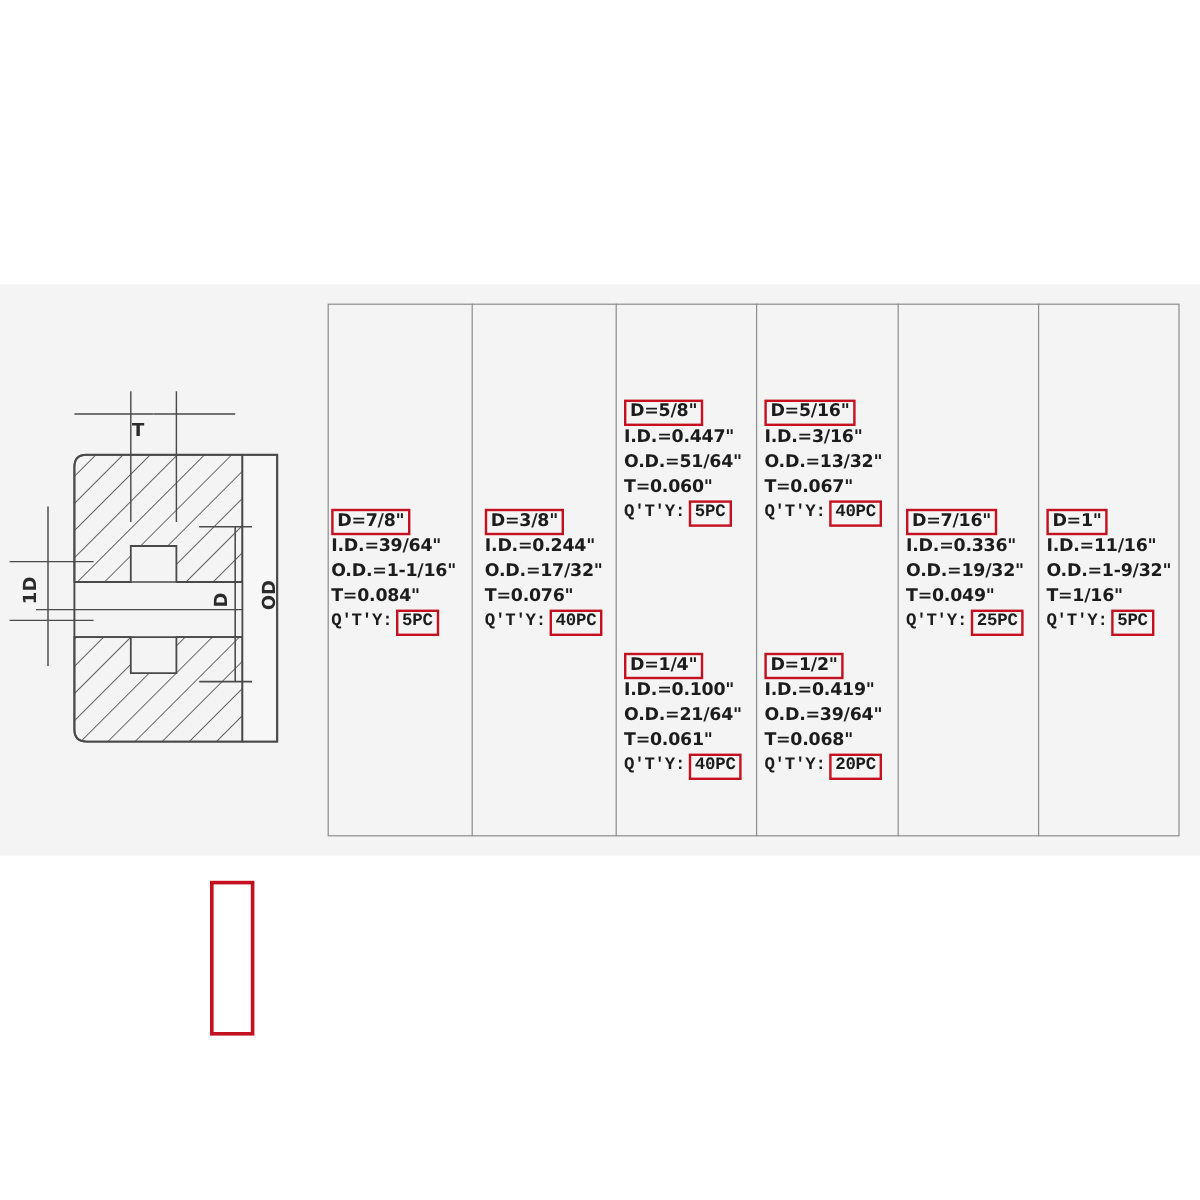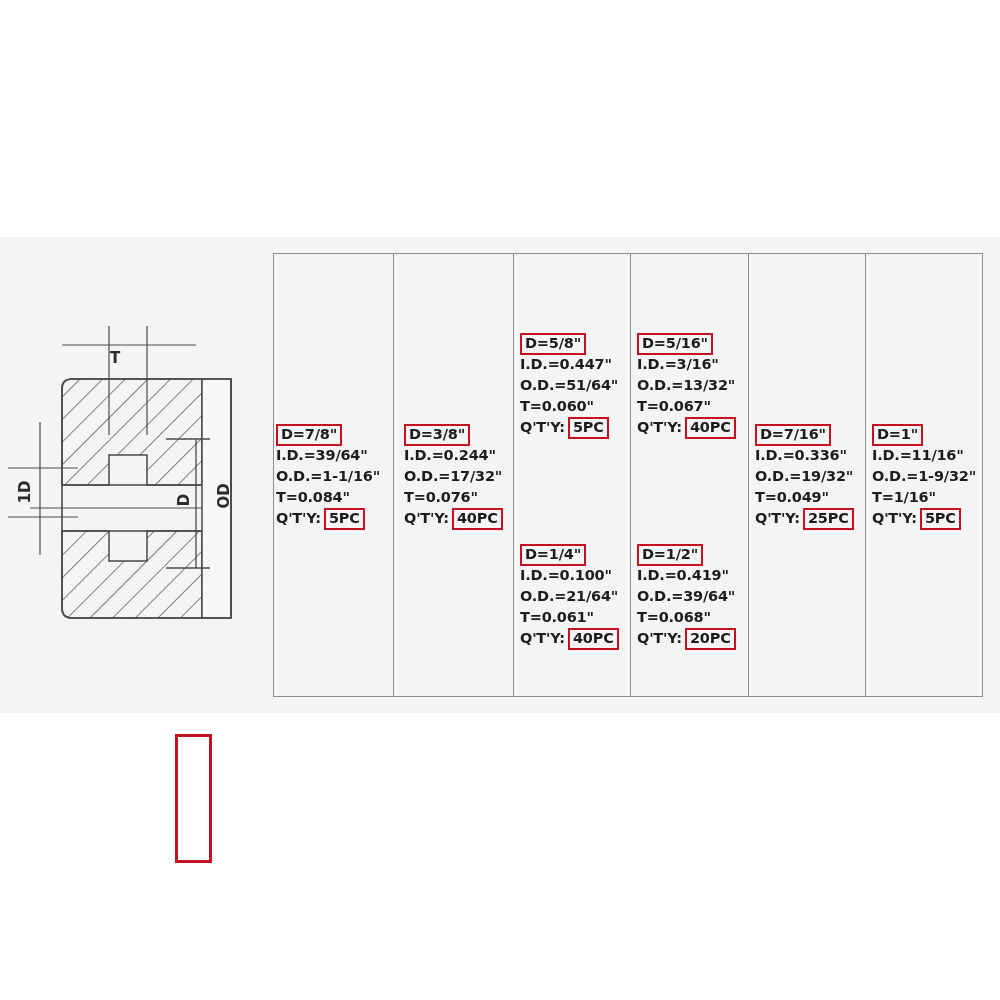--- a/index.html
+++ b/index.html
@@ -85,20 +85,21 @@
   .boxed {
     border: 2px solid #c4101f;
     padding: 0px 3px 1px 3px;
     display: inline-block;
     line-height: 17px;
   }
   .qty-line {
     display: flex;
     align-items: center;
     gap: 3px;
+    font-family: Liberation Mono, monospace;
   }
 
   
   .rot-label {
     position: absolute;
     font-family: "DejaVu Sans", sans-serif;
     font-size: 15px;
     font-weight: bold;
     color: #2b2b2b;
     transform: rotate(-90deg);

